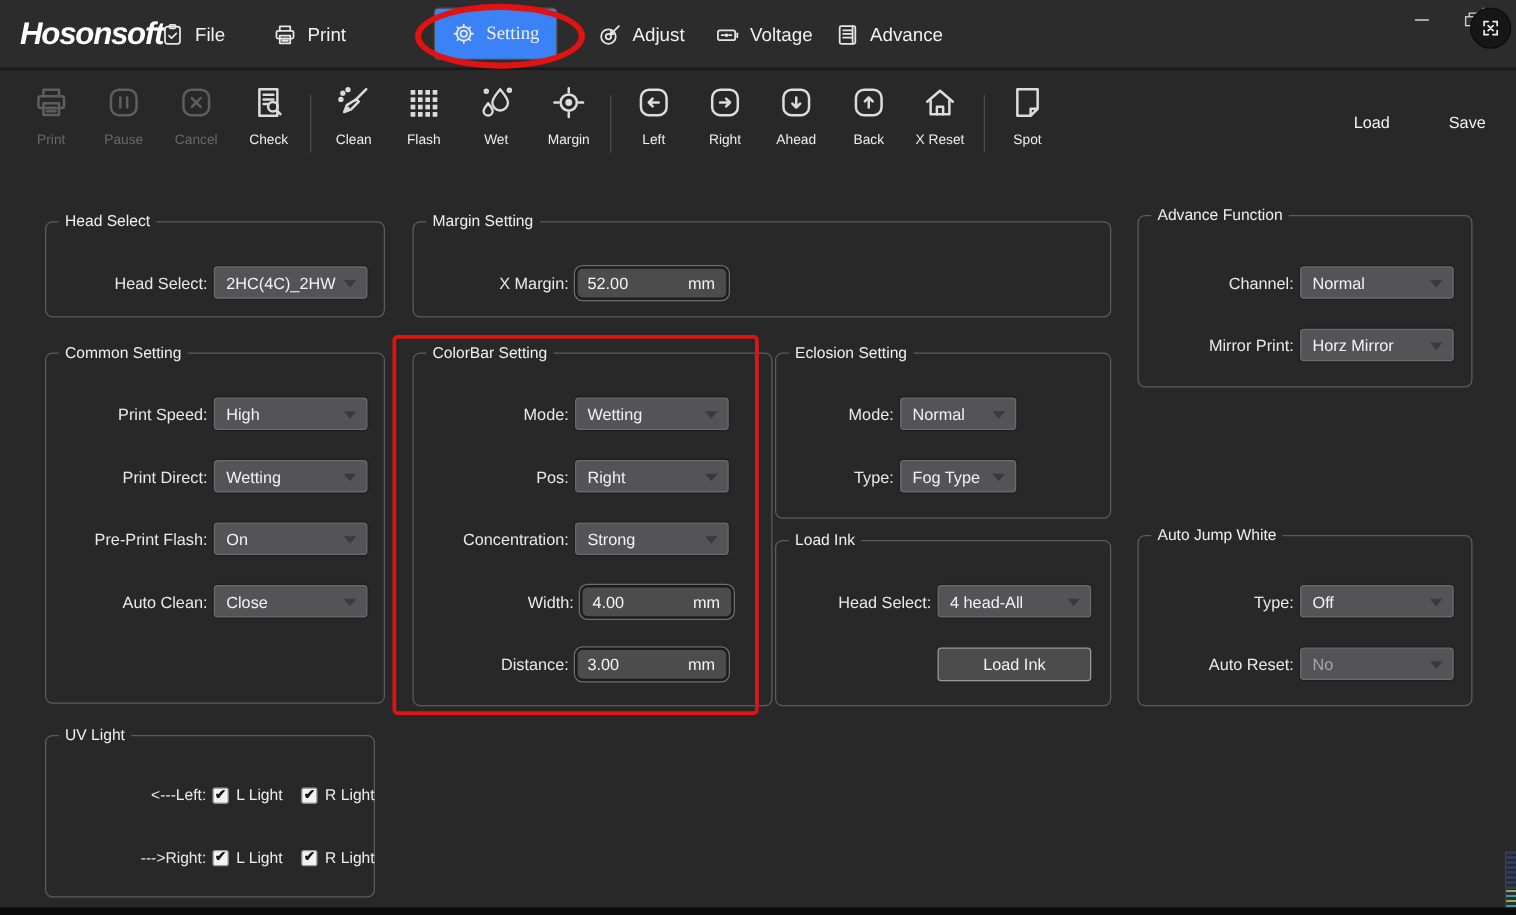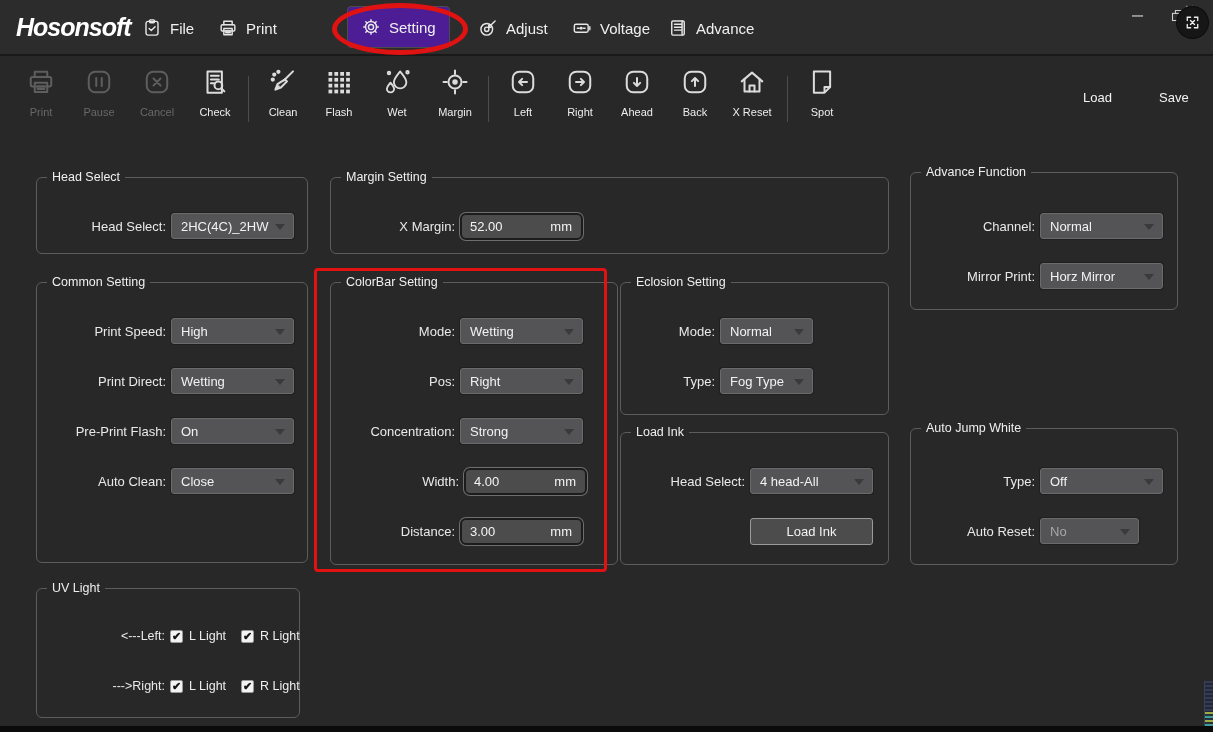--- a/index.html
+++ b/index.html
@@ -10,22 +10,22 @@
     color:#e9e9e9; -webkit-font-smoothing:antialiased;
   }
   
   .menubar { position:absolute; left:0; top:0; width:1213px; height:56px;
     background:#2c2c2c; border-bottom:2px solid #191919; }
   .logo { position:absolute; left:16px; top:13px; font-size:25px; font-weight:bold;
     font-style:italic; color:#fff; letter-spacing:-1px; }
   .menu-item { position:absolute; top:0; height:56px; display:flex; align-items:center;
     gap:8px; font-size:15px; color:#f0f0f0; cursor:default; }
   .menu-item svg { width:20px; height:20px; color:#e6e6e6; }
-  .menu-item.active { top:6px; height:42px; padding:0 13px; background:#4c1d95;
-    border:1px solid #4c4c4c; border-radius:4px; }
+  .menu-item.active { top:6px; height:42px; padding:0 13px; background:#3b82f6;
+    border:1px solid #4c4c4c; border-radius:4px;font-family:Liberation Serif, serif; }
   .win-btn { position:absolute; top:0; width:34px; height:30px; display:flex;
     align-items:center; justify-content:center; color:#cfcfcf; }
   .capture-badge { position:absolute; left:1177px; top:7px; width:31px; height:31px;
     border-radius:50%; background:#161616; display:flex; align-items:center;
     justify-content:center; box-shadow:0 0 0 1px #0c0c0c; }
   .capture-badge svg { width:19px; height:19px; color:#eee; }
   .close-ghost { position:absolute; left:1184px; top:2px; color:#8a8a8a; font-size:13px; }
   
   .toolbar { position:absolute; left:0; top:58px; width:1213px; height:78px; }
   .titem { position:absolute; top:6px; width:58px; text-align:center; cursor:default; }
@@ -77,21 +77,21 @@
     background:repeating-linear-gradient(#9fae42 0 2px, #25313f 2px 4px, #3f9e96 4px 6px, #25313f 6px 8px); }
 </style>
 </head>
 <body>
 
 <div id="app">
 
   <div class="menubar">
     <div class="logo">Hosonsoft</div>
 
-    <div class="menu-item" style="left:142px">
+    <div class="menu-item" style="left:128px">
       <svg viewBox="0 0 24 24" fill="none" stroke="currentColor" stroke-width="1.7" stroke-linecap="round" stroke-linejoin="round">
           <rect x="4.8" y="4" width="14.4" height="16.5" rx="2.5"></rect>
           <rect x="9" y="2.2" width="6" height="3.4" rx="1.2"></rect>
           <path d="M8.6 12.6l2.5 2.5 4.6-4.6"></path>
         </svg>
       <span>File</span>
     </div>
 
     <div class="menu-item" style="left:218px">
       <svg viewBox="0 0 24 24" fill="none" stroke="currentColor" stroke-width="1.7" stroke-linecap="round" stroke-linejoin="round">
@@ -489,21 +489,21 @@
   </div>
   <div class="row" style="left:916px; top:468px">
     <span class="lbl" style="width:119px">Type:</span>
     <div class="dd" style="width:123px">
       <span class="dd-value">Off</span>
       <span class="dd-arrow"></span>
     </div>
   </div>
   <div class="row" style="left:916px; top:518px">
     <span class="lbl" style="width:119px">Auto Reset:</span>
-    <div class="dd" style="width:99px">
+    <div class="dd" style="width:123px">
       <span class="dd-value dim">No</span>
       <span class="dd-arrow"></span>
     </div>
   </div>
 
   <div class="group" style="left:36px; top:588px; width:264px; height:130px">
     <div class="group-title">UV Light</div>
   </div>
   <div class="row" style="left:46px; top:629px">
     <span class="lbl" style="width:119px; font-size:12.5px">&lt;---Left:</span>

